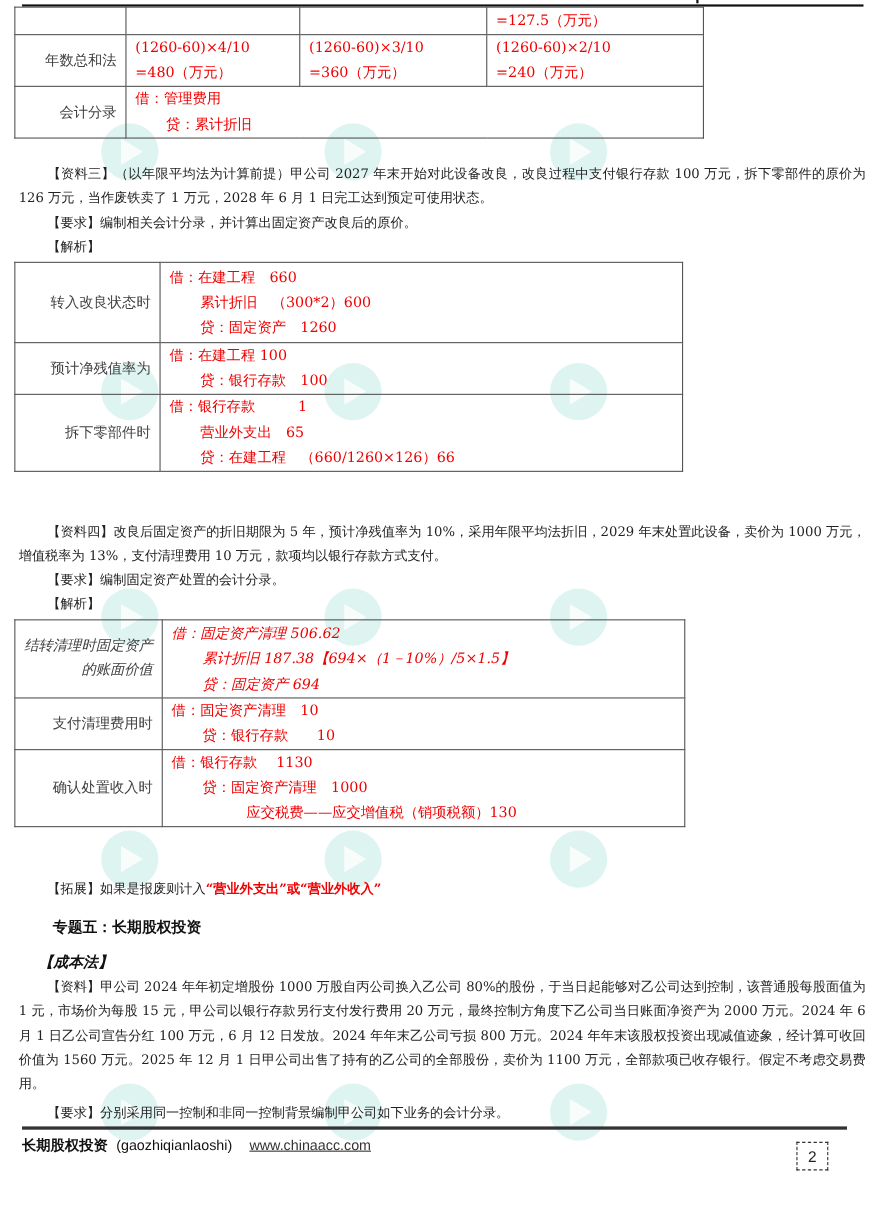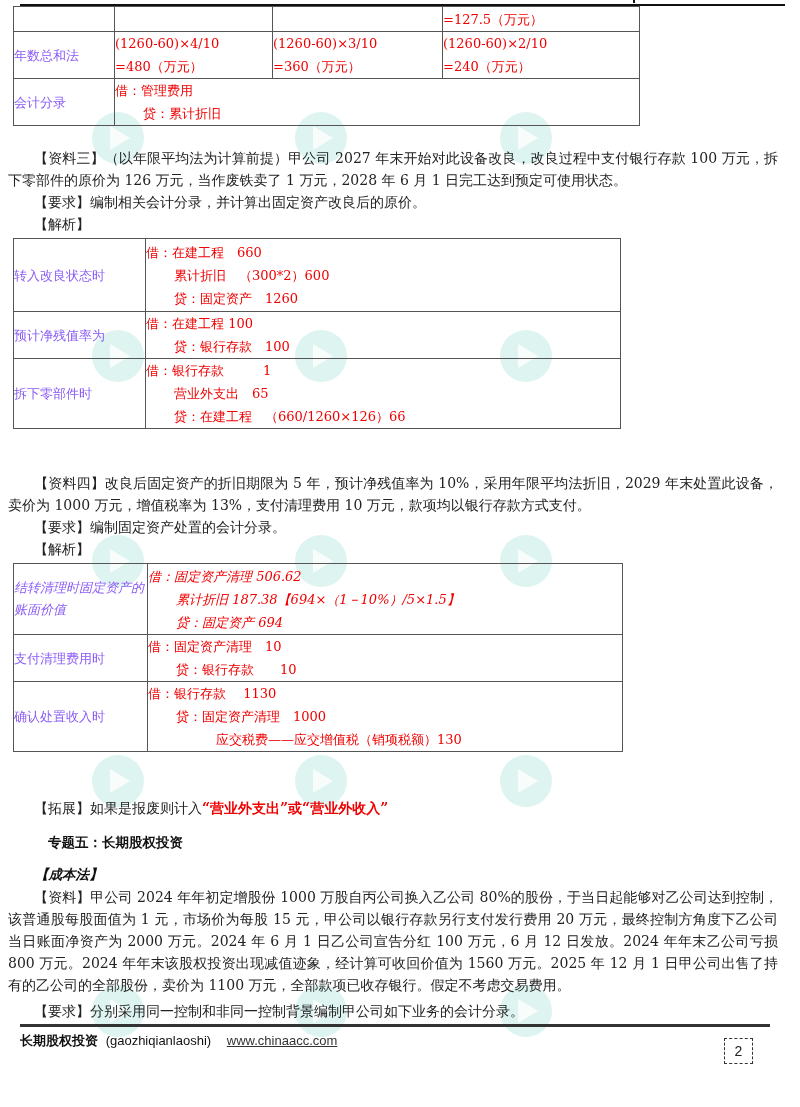--- a/index.html
+++ b/index.html
@@ -7,29 +7,29 @@
     width: 800px; height: 1107px; position: relative; overflow: hidden;
     background: #ffffff;
     font-family: "DejaVu Serif", "Liberation Serif", serif;
     color: #222;
     font-size: 13px;
   }
   .topline { position: absolute; left: 20px; top: 4px; width: 765px; height: 2px; background: #111; }
   .topmark { position: absolute; left: 633px; top: 0px; width: 2px; height: 3px; background: #111; }
 
   table.grid { position: absolute; border-collapse: collapse; table-layout: fixed; }
-  table.grid td { border: 1px solid #555; padding: 0 0; vertical-align: middle; line-height: 23px; font-size: 13px; }
-  td.lab { text-align: left; color: #8b5cf6; }
+  table.grid td { border: 1px solid #555; padding: 0 8px; vertical-align: middle; line-height: 23px; font-size: 13px; }
+  td.lab { text-align: right; color: #404040; }
   td.red { color: #f00000; }
   .red { color: #f00000; }
   .ind1 { padding-left: 28px; display: block; }
   .ind2 { padding-left: 68px; display: block; }
   .ln { display: block; white-space: nowrap; }
 
-  .para { position: absolute; left: 8px; width: 770px; line-height: 22px; font-size: 14px; color: #222; text-align: justify; }
+  .para { position: absolute; left: 17px; width: 770px; line-height: 22px; font-size: 12px; color: #222; text-align: justify; }
   .para .ind { display: inline-block; width: 26px; }
   .heading { position: absolute; left: 48px; font-family: "DejaVu Sans", "Liberation Sans", sans-serif; font-weight: bold; font-size: 13.5px; color: #111; }
 
   .footline { position: absolute; left: 20px; top: 1024px; width: 750px; height: 3px; background: #333; }
   .footer { position: absolute; left: 20px; top: 1032px; font-family: "Liberation Sans", "DejaVu Sans", sans-serif; font-size: 13px; color: #111; }
   .footer .brand { font-weight: bold; }
   .footer .handle { margin-left: 4px; }
   .footer a { color: #333; text-decoration: underline; margin-left: 12px; }
   .pagebox { position: absolute; left: 724px; top: 1038px; width: 27px; height: 24px; border: 1px dashed #333; text-align: center; line-height: 24px; font-family: "Liberation Sans", sans-serif; font-size: 14px; }
 

